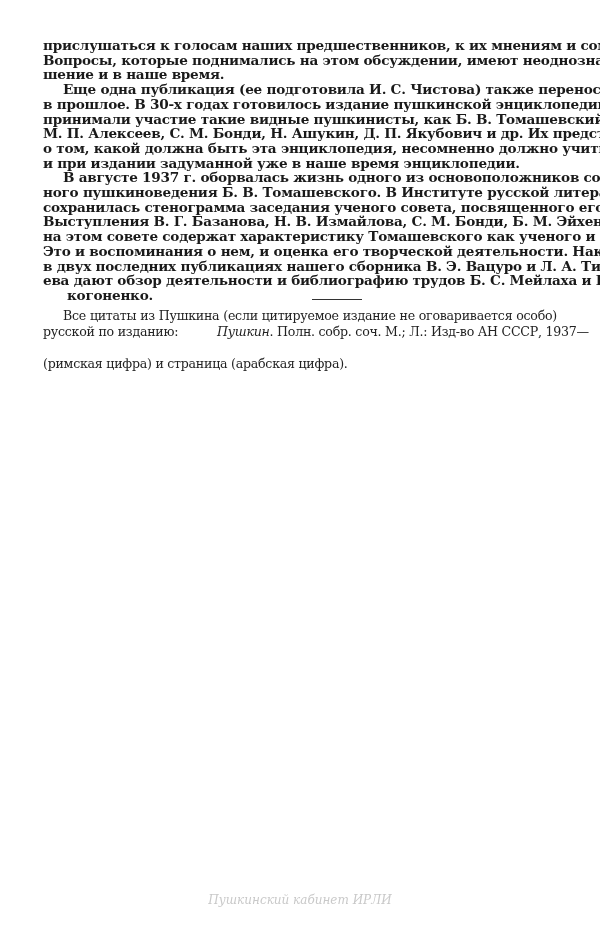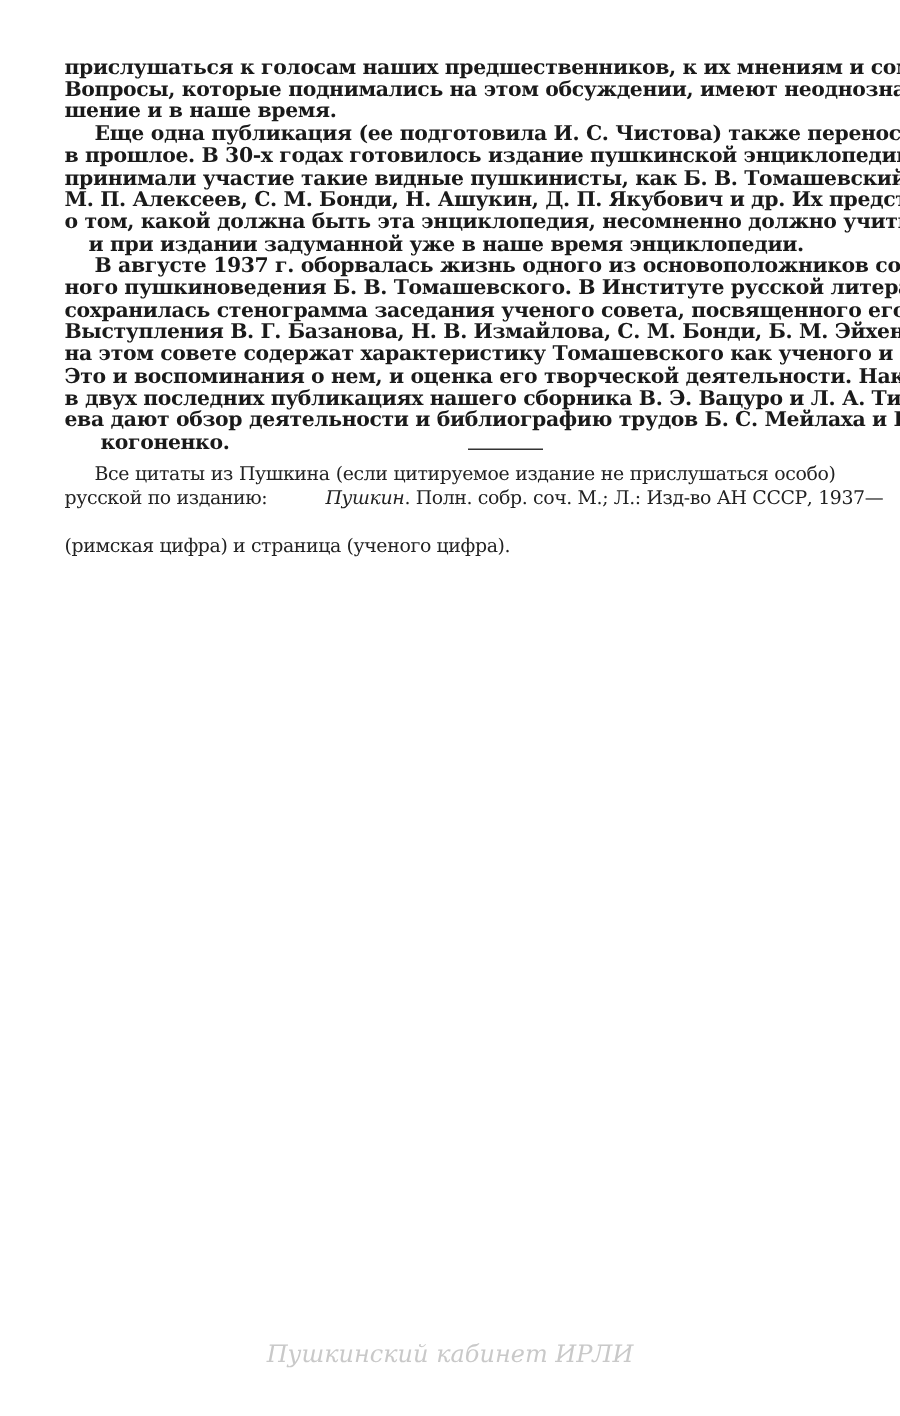--- a/index.html
+++ b/index.html
@@ -21,45 +21,45 @@
     text-align: justify; text-align-last: justify; color: #222;
   }
   .fn.indent { left: 63px; width: 494px; }
   .fn.last { text-align-last: left; }
   .overline {
     position: absolute; left: 312px; top: 299px; width: 50px; height: 1px; background: #333;
   }
   .watermark {
     position: absolute; left: 0; width: 600px; top: 893px; text-align: center;
     font-family: "DejaVu Serif", "Liberation Serif", serif; font-style: italic;
-    font-size: 16px; color: #c9c9c9;
+    font-size: 12px; color: #c9c9c9;
   }
   em.it { font-style: italic; margin-left: 35px; }
 </style>
 </head>
 <body>
 
 <div class="page">
 
   <div class="overline"></div>
 
-  <div class="fn indent" style="top:308px">Все цитаты из Пушкина (если цитируемое издание не прислушаться особо)</div>
+  <div class="fn indent" style="top:308px">Все цитаты из Пушкина (если цитируемое издание не оговаривается особо)</div>
   <div class="fn" style="top:324px"><span>русской по изданию: </span><em class="it">Пушкин</em><span>. Полн. собр. соч. М.; Л.: Изд-во АН СССР, 1937—</span></div>
-  <div class="fn last" style="top:356px">(римская цифра) и страница (ученого цифра).</div>
+  <div class="fn last" style="top:356px">(римская цифра) и страница (арабская цифра).</div>
 
   <div class="watermark">Пушкинский кабинет ИРЛИ</div>
 <div class="line" style="top: 37px;">прислушаться к голосам наших предшественников, к их мнениям и сомнениям.</div>
     <div class="line" style="top: 51.7px;">Вопросы, которые поднимались на этом обсуждении, имеют неоднозначное ре-</div>
     <div class="line last" style="top: 66.4px;">шение и в наше время.</div>
     <div class="line indent" style="top: 81.1px;">Еще одна публикация (ее подготовила И. С. Чистова) также переносит нас</div>
     <div class="line" style="top: 95.8px;">в прошлое. В 30-х годах готовилось издание пушкинской энциклопедии. В ней</div>
     <div class="line" style="top: 110.5px;">принимали участие такие видные пушкинисты, как Б. В. Томашевский,</div>
     <div class="line" style="top: 125.2px;">М. П. Алексеев, С. М. Бонди, Н. Ашукин, Д. П. Якубович и др. Их представление</div>
     <div class="line" style="top: 139.9px;">о том, какой должна быть эта энциклопедия, несомненно должно учитываться</div>
-    <div class="line last" style="top: 154.6px; margin-left: 16px;">и при издании задуманной уже в наше время энциклопедии.</div>
+    <div class="line last" style="top: 154.6px;">и при издании задуманной уже в наше время энциклопедии.</div>
     <div class="line indent" style="top: 169.3px;">В августе 1937 г. оборвалась жизнь одного из основоположников современ-</div>
     <div class="line" style="top: 184px;">ного пушкиноведения Б. В. Томашевского. В Институте русской литературы</div>
     <div class="line" style="top: 198.7px;">сохранилась стенограмма заседания ученого совета, посвященного его памяти.</div>
     <div class="line" style="top: 213.4px;">Выступления В. Г. Базанова, Н. В. Измайлова, С. М. Бонди, Б. М. Эйхенбаума</div>
     <div class="line" style="top: 228.1px;">на этом совете содержат характеристику Томашевского как ученого и человека.</div>
     <div class="line" style="top: 242.8px;">Это и воспоминания о нем, и оценка его творческой деятельности. Наконец,</div>
     <div class="line" style="top: 257.5px;">в двух последних публикациях нашего сборника В. Э. Вацуро и Л. А. Тимофе-</div>
     <div class="line" style="top: 272.2px;">ева дают обзор деятельности и библиографию трудов Б. С. Мейлаха и Г. П. Ма-</div>
     <div class="line last" style="top: 286.9px; margin-left: 24px;">когоненко.</div>
   </div>

